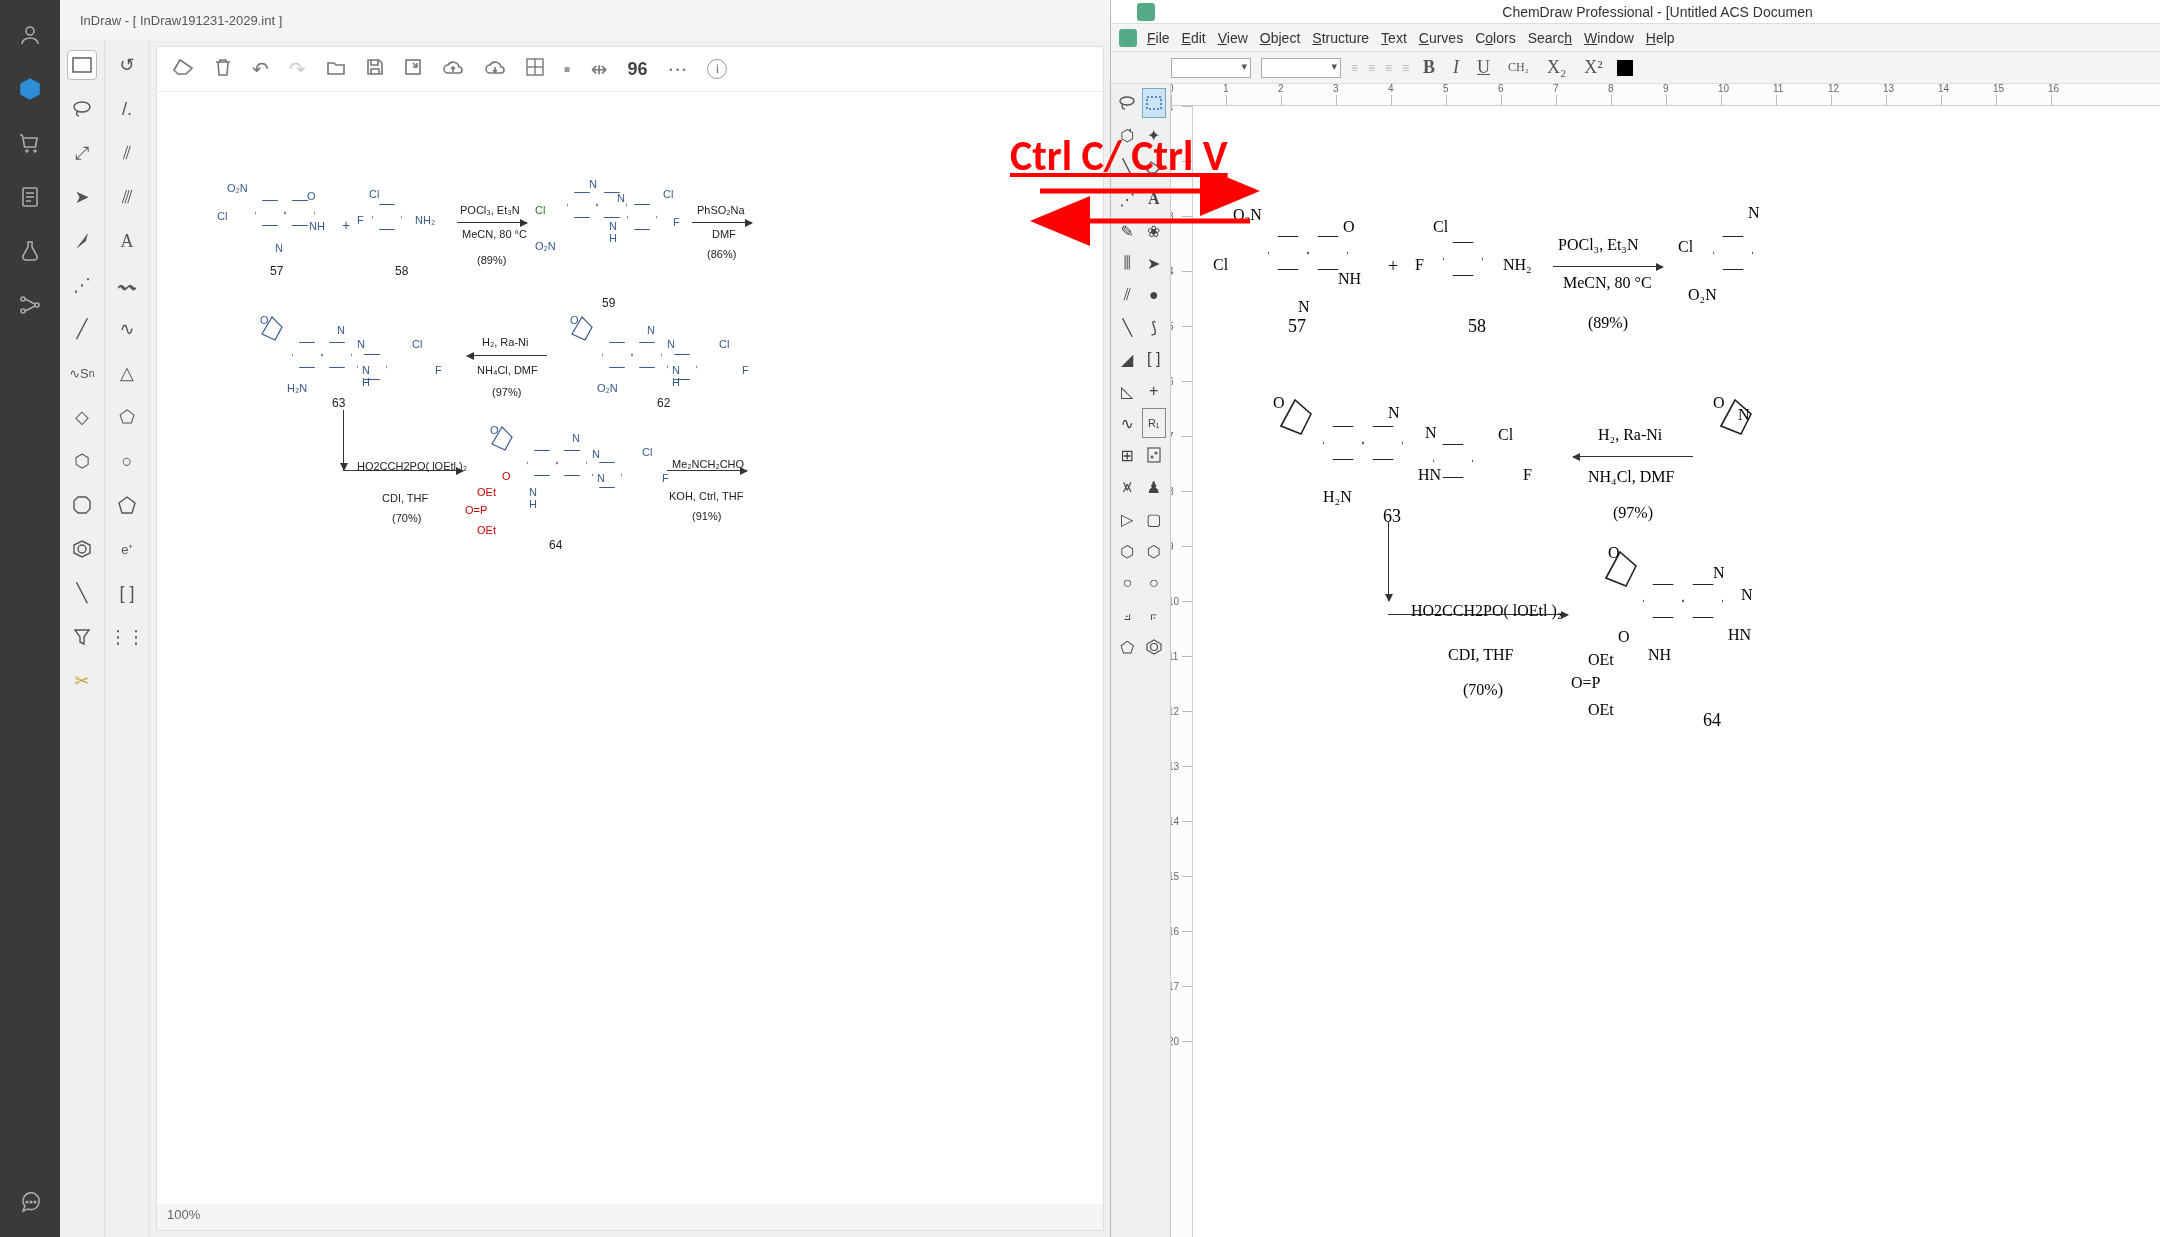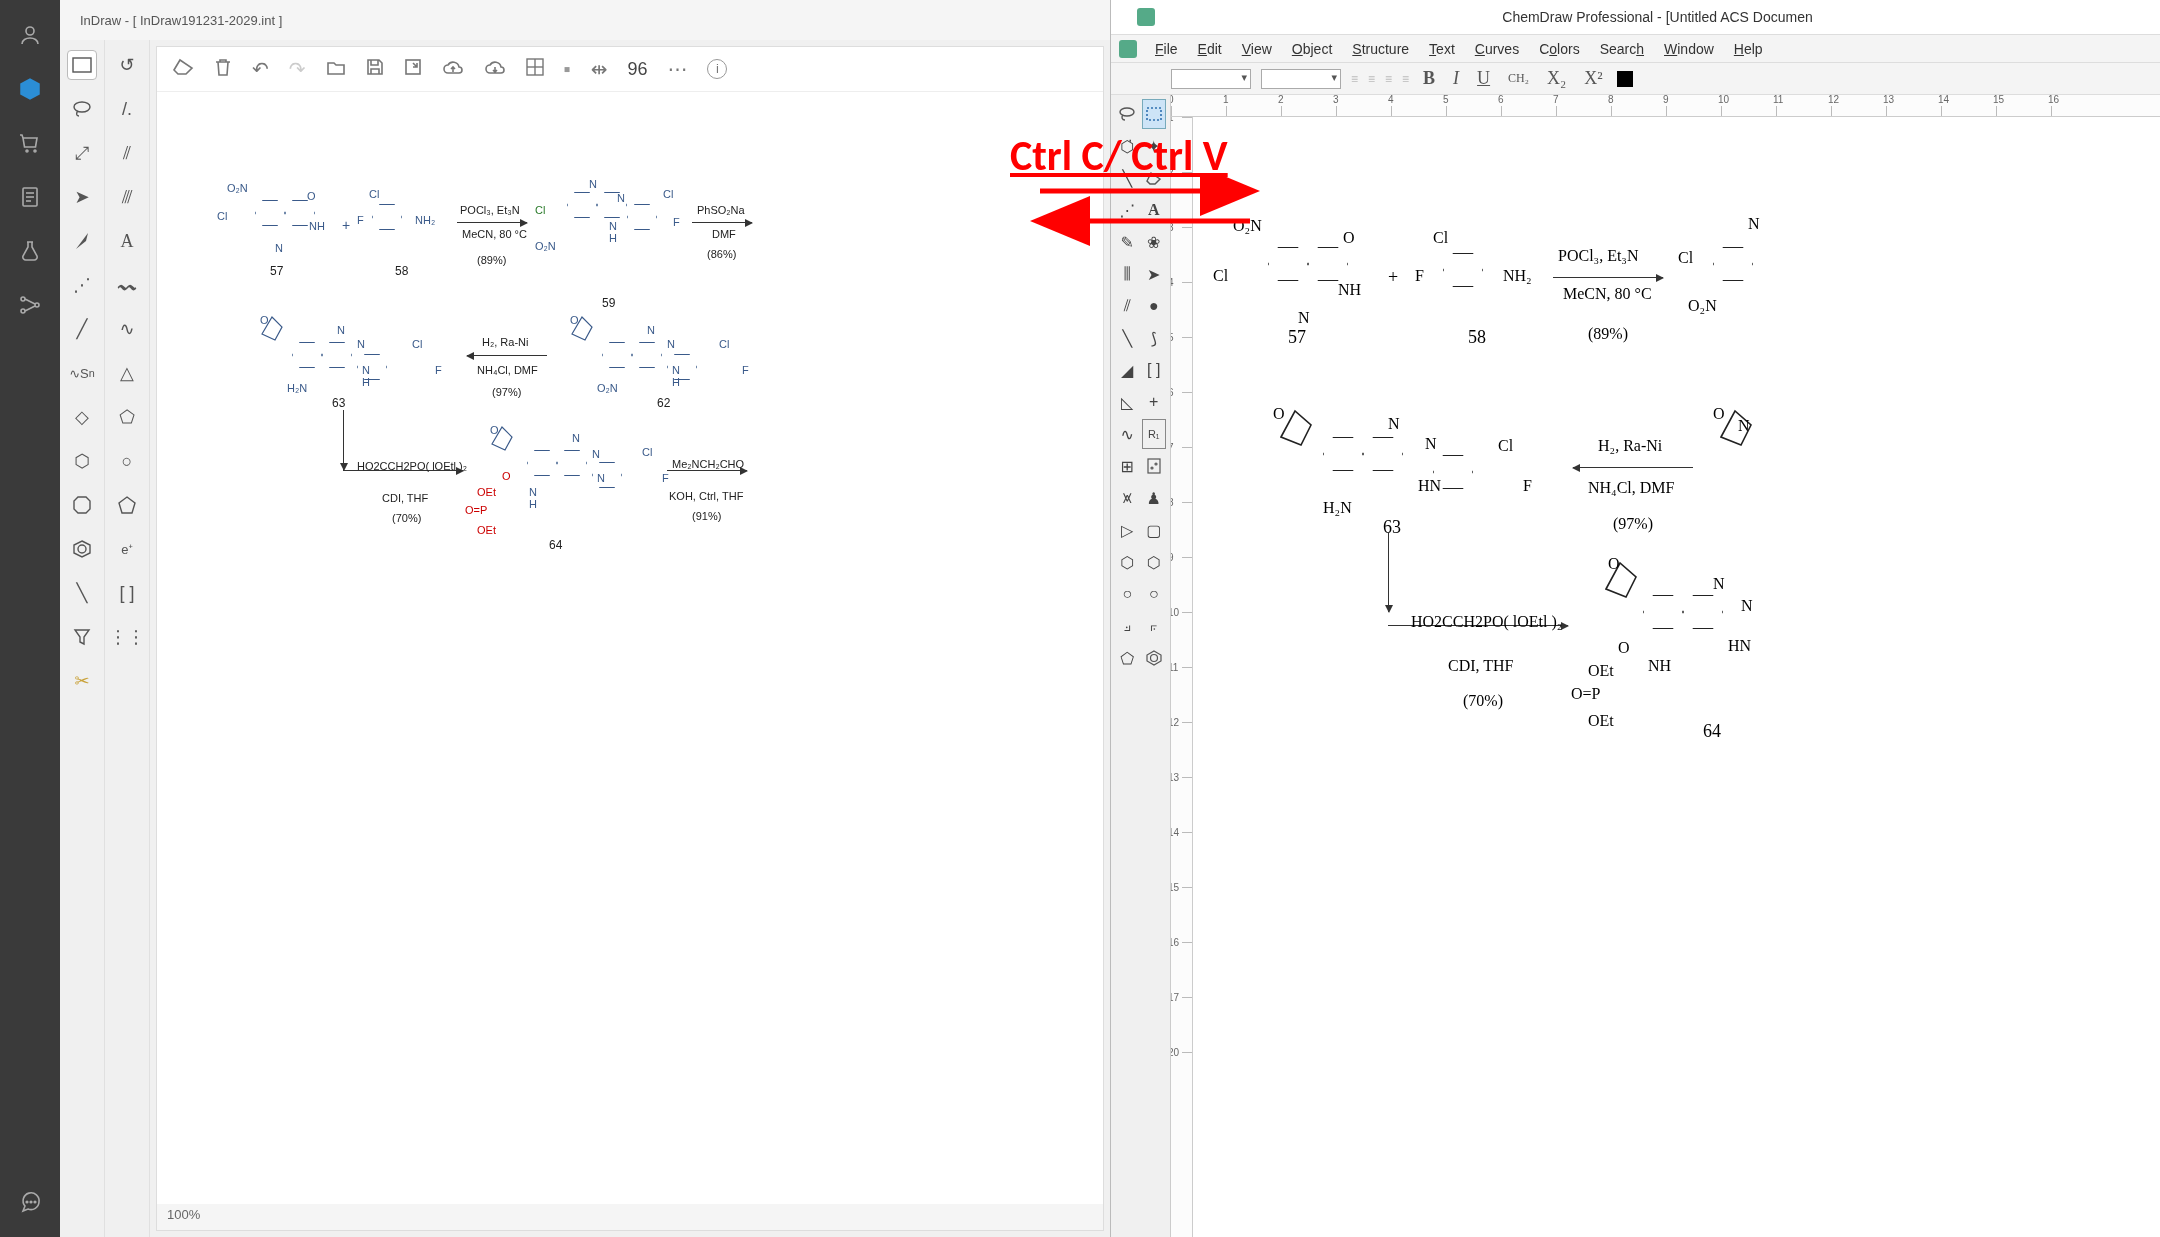--- a/index.html
+++ b/index.html
@@ -66,21 +66,21 @@
   border-radius:4px;
 }
 .tool-col .tico.sel { background:#fff; border:1px solid #bbb; }
 
 .indraw-canvas-wrap { flex:1; display:flex; flex-direction:column; background:#fff; margin:6px; border:1px solid #ddd; }
 .indraw-toolbar {
   height:45px; display:flex; align-items:center; padding:0 15px; gap:20px;
   border-bottom:1px solid #eee; color:#777;
 }
 .indraw-toolbar .tb { font-size:20px; cursor:pointer; }
-.indraw-toolbar .tbval { font-size:18px; color:#444;}
+.indraw-toolbar .tbval { font-size:18px; color:#444;font-weight:bold;}
 .indraw-canvas { flex:1; position:relative; background:#fff; overflow:hidden; font-family: Arial, sans-serif;}
 .indraw-status { height:26px; background:#f5f5f5; padding:3px 10px; color:#666; font-size:13px;}
 
 
 .chem { position:absolute; font-size:12px; color:#3a5a8a; white-space:nowrap; }
 .chem.black { color:#222; }
 .chem.red { color:#c00; }
 .chem.small { font-size:11px; }
 .arrow-r, .arrow-l {
   position:absolute; height:0; border-top:1.2px solid #333;
@@ -110,25 +110,25 @@
 .ring.cd { border-color:#222; }
 
 
 .chemdraw {
   flex:1;
   display:flex; flex-direction:column;
   background:#f4f4f4;
   border-left:1px solid #bbb;
 }
 .cd-title {
-  height:35px; background:#fff; display:flex; align-items:center; justify-content:center;
+  height:24px; background:#fff; display:flex; align-items:center; justify-content:center;
   font-size:14px; color:#333; border-bottom:1px solid #ddd; padding-left:20px;
 }
 .cd-menu {
-  height:28px; background:#f4f4f4; display:flex; align-items:center; gap:8px; padding:0 8px;
+  height:28px; background:#f4f4f4; display:flex; align-items:center; gap:0; padding:0 8px;
   border-bottom:1px solid #ddd; color:#333; font-size:14px;
 }
 .cd-menu .m { padding:2px 6px; cursor:pointer; }
 .cd-menu .m u { text-decoration:underline; }
 .cd-icon { width:18px; height:18px; background:#5a8; border-radius:3px; display:inline-block; margin-right:4px;}
 .cd-format {
   height:32px; display:flex; align-items:center; gap:10px; padding:0 60px;
   border-bottom:1px solid #ddd; color:#555;
 }
 .cd-format .sel { width:80px; height:20px; border:1px solid #aaa; background:#fff; position:relative;}

